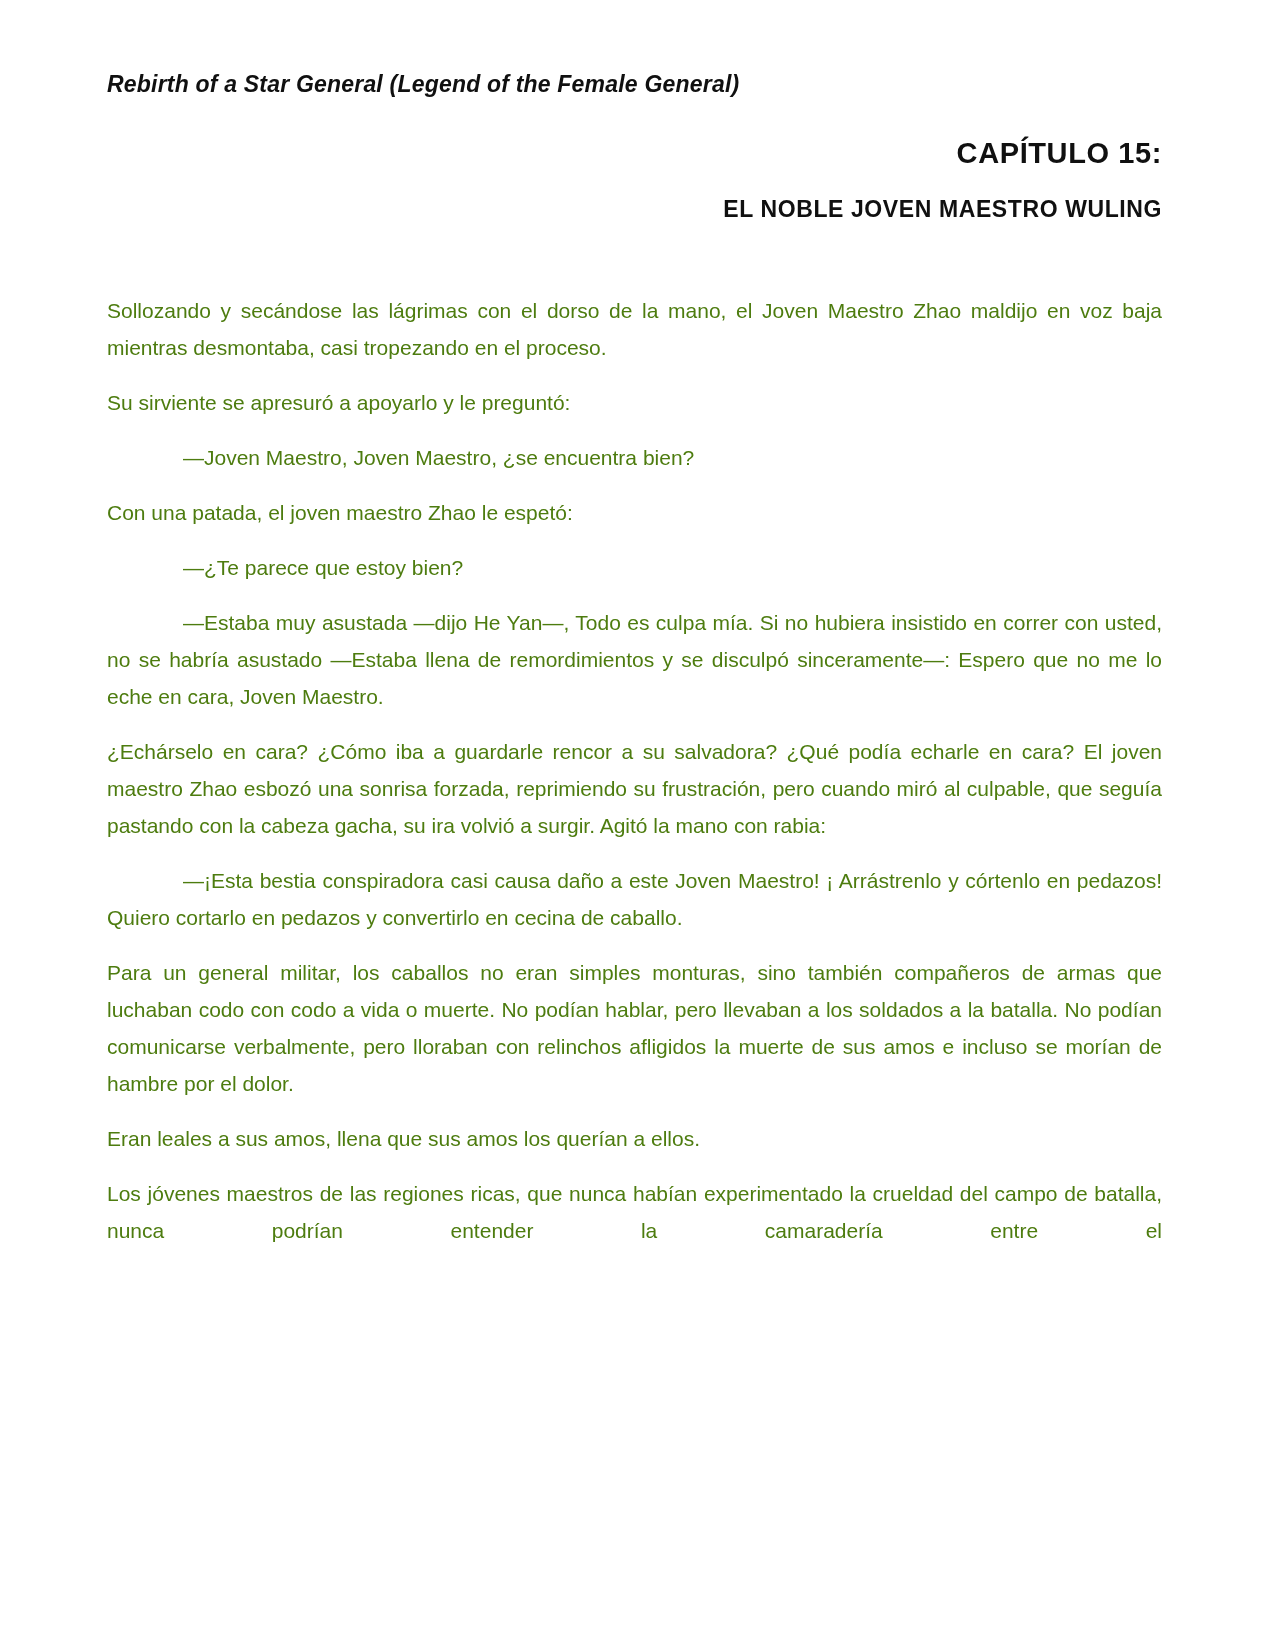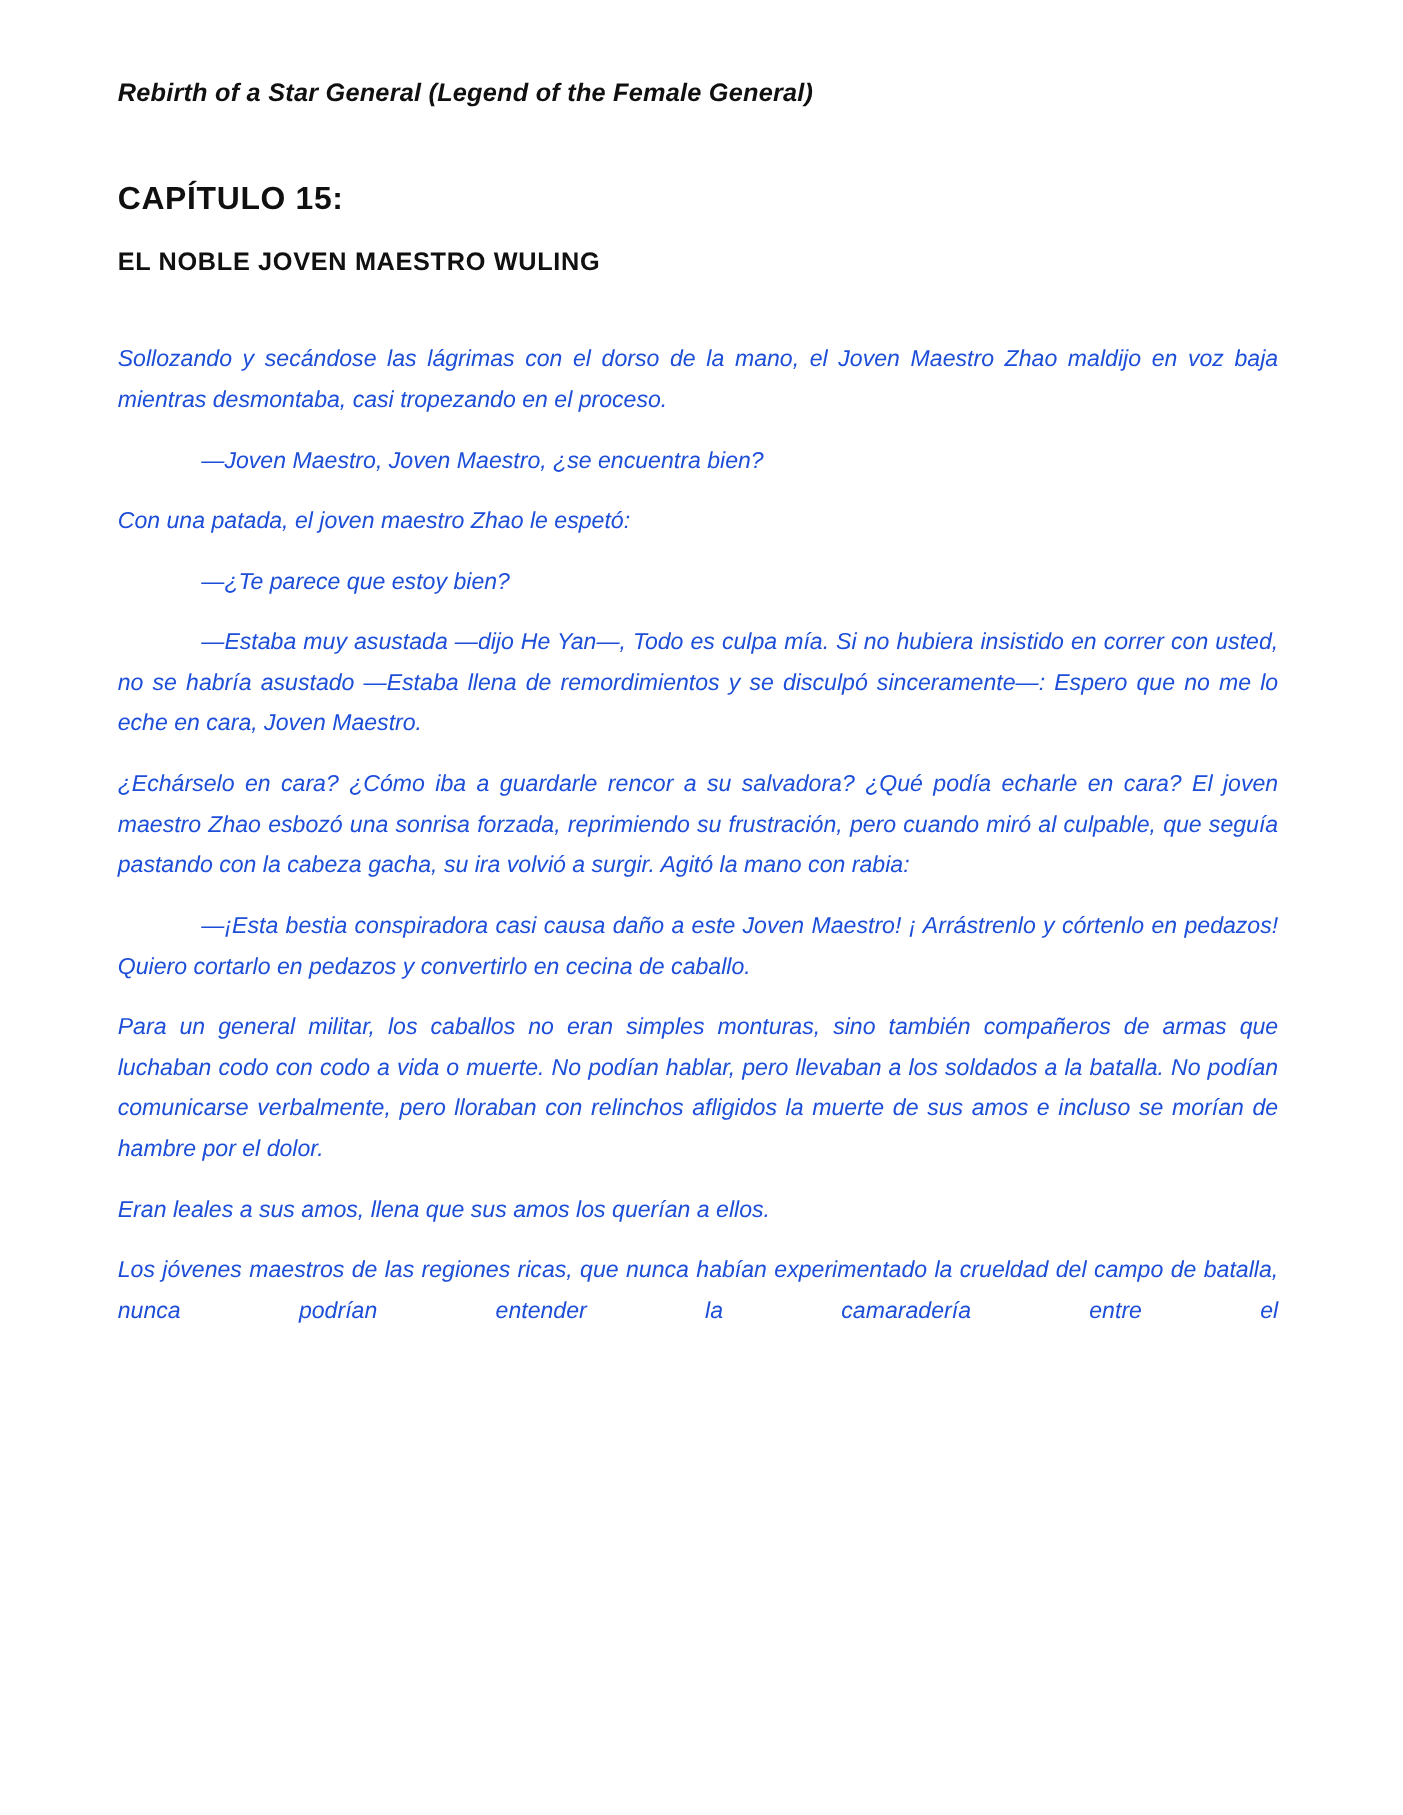--- a/index.html
+++ b/index.html
@@ -21,23 +21,22 @@
     font-weight: bold;
     font-style: italic;
     color: #101010;
     letter-spacing: 0.2px;
   }
   .chapter-block {
     position: absolute;
     left: 107px;
     right: 113px;
     top: 137px;
-    text-align: left;
+    text-align: right;
     color: #101010;
-    margin-top: 28px;
   }
   .chapter-number {
     font-size: 29px;
     font-weight: bold;
     letter-spacing: 0.6px;
     margin: 0;
   }
   .chapter-title {
     font-size: 23px;
     font-weight: bold;
@@ -47,23 +46,22 @@
   .body-text {
     position: absolute;
     left: 107px;
     right: 113px;
     top: 292px;
   }
   .para {
     font-size: 21px;
     line-height: 37px;
     text-align: justify;
-    margin: 16px 0 18px 0;
-    color: #1d4ed8;
-    font-style: italic;
+    margin: 0 0 18px 0;
+    color: #4d7c0f;
   }
   .para.indent { text-indent: 76px; }
   .para.justify-last { text-align-last: justify; }
   .footer-rule {
     position: absolute;
     left: 107px;
     right: 112px;
     top: 1480px;
   }
   .rule-dark { border-top: 5px solid #7a3b10; height: 0; }
@@ -89,20 +87,21 @@
 
   <div class="running-header">Rebirth of a Star General (Legend of the Female General)</div>
 
   <div class="chapter-block">
     <p class="chapter-number">CAPÍTULO 15:</p>
     <p class="chapter-title">EL NOBLE JOVEN MAESTRO WULING</p>
   </div>
 
   <div class="body-text">
       <p class="para">Sollozando y secándose las lágrimas con el dorso de la mano, el Joven Maestro Zhao maldijo en voz baja mientras desmontaba, casi tropezando en el proceso.</p>
+      <p class="para">Su sirviente se apresuró a apoyarlo y le preguntó:</p>
       <p class="para indent">—Joven Maestro, Joven Maestro, ¿se encuentra bien?</p>
       <p class="para">Con una patada, el joven maestro Zhao le espetó:</p>
       <p class="para indent">—¿Te parece que estoy bien?</p>
       <p class="para indent">—Estaba muy asustada —dijo He Yan—, Todo es culpa mía. Si no hubiera insistido en correr con usted, no se habría asustado —Estaba llena de remordimientos y se disculpó sinceramente—: Espero que no me lo eche en cara, Joven Maestro.</p>
       <p class="para">¿Echárselo en cara? ¿Cómo iba a guardarle rencor a su salvadora? ¿Qué podía echarle en cara? El joven maestro Zhao esbozó una sonrisa forzada, reprimiendo su frustración, pero cuando miró al culpable, que seguía pastando con la cabeza gacha, su ira volvió a surgir. Agitó la mano con rabia:</p>
       <p class="para indent">—¡Esta bestia conspiradora casi causa daño a este Joven Maestro! ¡ Arrástrenlo y córtenlo en pedazos! Quiero cortarlo en pedazos y convertirlo en cecina de caballo.</p>
       <p class="para">Para un general militar, los caballos no eran simples monturas, sino también compañeros de armas que luchaban codo con codo a vida o muerte. No podían hablar, pero llevaban a los soldados a la batalla. No podían comunicarse verbalmente, pero lloraban con relinchos afligidos la muerte de sus amos e incluso se morían de hambre por el dolor.</p>
       <p class="para">Eran leales a sus amos, llena que sus amos los querían a ellos.</p>
       <p class="para justify-last">Los jóvenes maestros de las regiones ricas, que nunca habían experimentado la crueldad del campo de batalla, nunca podrían entender la camaradería entre el</p>
     </div>

